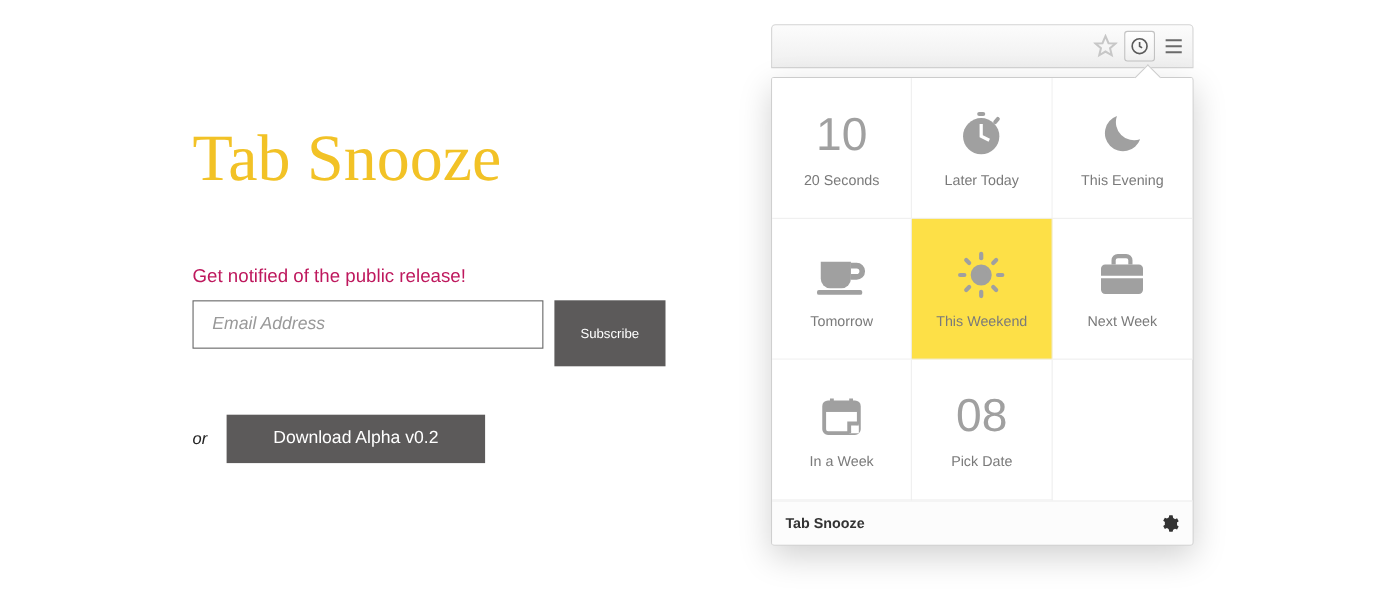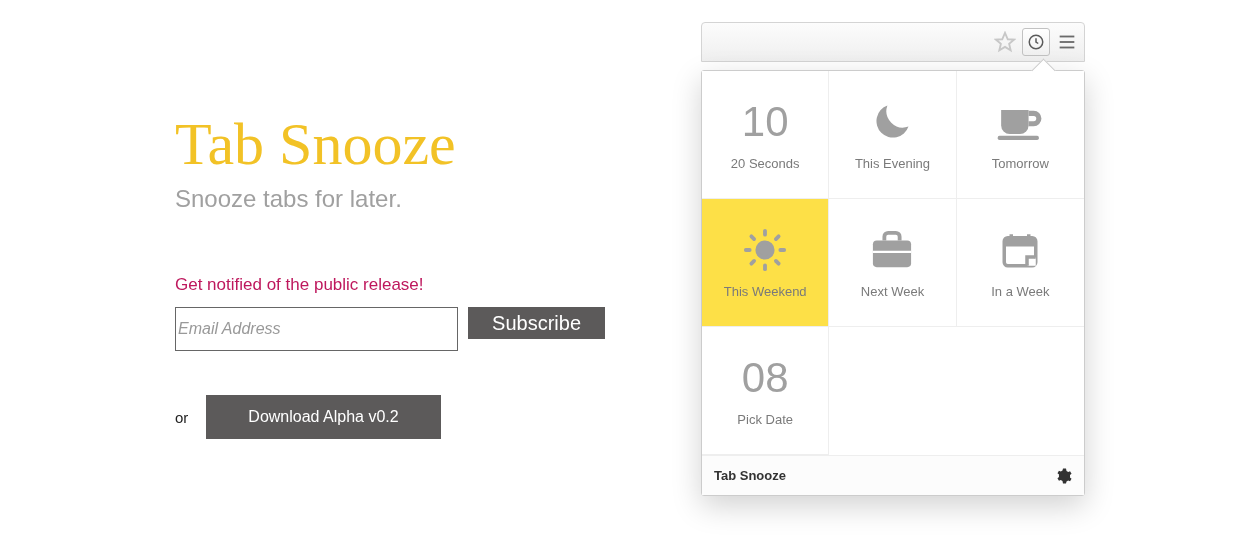--- a/index.html
+++ b/index.html
@@ -35,45 +35,45 @@
 }
 .subscribe-row {
   display: flex;
   gap: 10px;
   margin-top: 12px;
 }
 .email-input {
   flex: 1;
   height: 44px;
   border: 1px solid #666;
-  padding: 0 2px;
+  padding: 0 17px;
   font-size: 16px;
   font-style: italic;
   color: #777;
   outline: none;
   background: #fff;
 }
 .email-input::placeholder { color: #999; font-style: italic; }
 .btn {
-  height: 32px;
+  height: 60px;
   padding: 0 24px;
   background: #5c5a5a;
   color: #fff;
   border: none;
-  font-size: 20px;
+  font-size: 12px;
   cursor: pointer;
   text-align: center;
 }
 .or-row {
   display: flex;
   align-items: center;
   gap: 18px;
   margin-top: 44px;
 }
-.or-label { font-size: 15px; color: #222; }
+.or-label { font-size: 15px; color: #222; font-style: italic; }
 .dl-btn {
   height: 44px;
   padding: 0 42px;
   background: #5c5a5a;
   color: #fff;
   border: none;
   font-size: 16px;
   cursor: pointer;
 }
 
@@ -154,21 +154,20 @@
   border-top: 1px solid #eee;
 }
 .footer-title { font-size: 13px; color: #333; font-weight: 600; }
 .gear-icon svg { display:block; }
 </style>
 </head>
 <body>
 
 <div class="left">
   <h1 class="title">Tab Snooze</h1>
-  <p class="tagline">Snooze tabs for later.</p>
   <p class="notify-label">Get notified of the public release!</p>
   <div class="subscribe-row">
     <input class="email-input" type="email" placeholder="Email Address" style="">
     <button class="btn">Subscribe</button>
   </div>
   <div class="or-row">
     <span class="or-label">or</span>
     <button class="dl-btn">Download Alpha v0.2</button>
   </div>
 </div>
@@ -200,20 +199,31 @@
   <div class="popup">
     <div class="grid">
 
       <div class="cell">
         <div class="cell-icon">
             <span class="big-num">10</span>
           </div>
         <span class="cell-label">20 Seconds</span>
       </div>
 
+      <div class="cell">
+        <div class="cell-icon">
+          <svg width="44" height="44" viewBox="0 0 24 24" fill="#a0a0a0">
+              <rect x="10" y="1" width="4" height="2" rx="1"></rect>
+              <circle cx="12" cy="13" r="9"></circle>
+              <path d="M12 7 L12 13 L16 15" stroke="#fff" stroke-width="1.6" fill="none"></path>
+              <rect x="18.6" y="3.2" width="2" height="4" rx="1" transform="rotate(40 19.6 5.2)"></rect>
+            </svg>
+        </div>
+        <span class="cell-label">Later Today</span>
+      </div>
 
       <div class="cell">
         <div class="cell-icon">
           <svg width="44" height="44" viewBox="0 0 24 24" fill="#a0a0a0">
               <path d="M21 14.5A9 9 0 0 1 9.5 3 9 9 0 1 0 21 14.5Z"></path>
             </svg>
         </div>
         <span class="cell-label">This Evening</span>
       </div>
 

